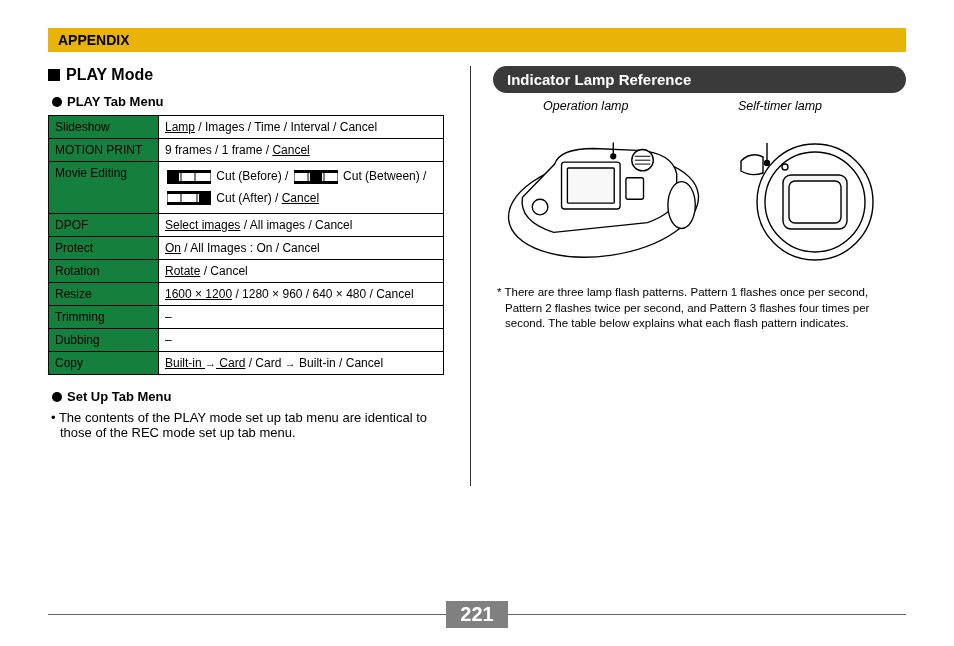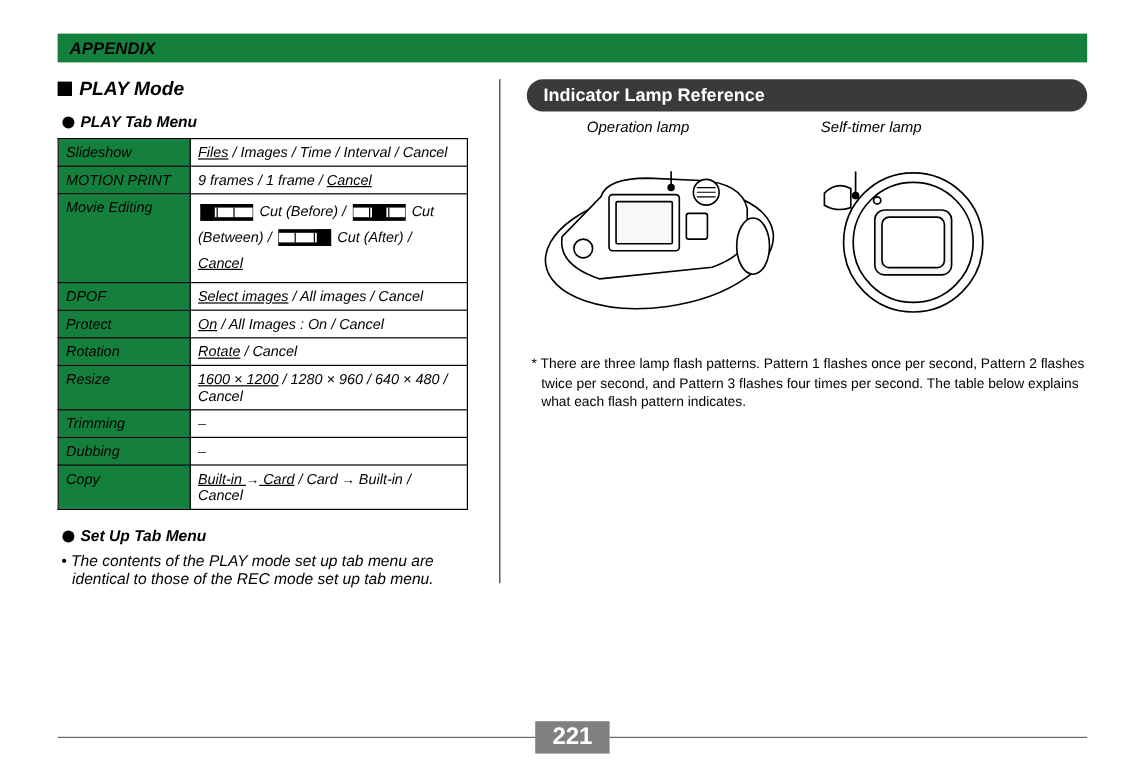--- a/index.html
+++ b/index.html
@@ -9,32 +9,31 @@
     width: 954px;
     height: 646px;
     position: relative;
     color: #000;
     font-size: 13px;
   }
   .page {
     padding: 28px 48px 0 48px;
   }
   .appendix-bar {
-    background: #15803d;
+    background: #eab308;
     padding: 4px 10px;
     font-weight: bold;
-    font-style: italic;
     font-size: 14px;
     margin-bottom: 14px;
   }
   .columns {
     display: flex;
     gap: 22px;
   }
-  .col-left { width: 342px; font-style: italic; }
+  .col-left { width: 396px; }
   .col-right { flex: 1; }
   .divider {
     width: 1px;
     background: #333;
     height: 420px;
     margin-left: 4px;
   }
   .h-play {
     font-size: 16px;
     font-weight: bold;
@@ -121,21 +120,21 @@
   .camera-front {
     position: absolute;
     left: 240px; top: 28px;
     width: 150px;
   }
   .footnote {
     font-size: 11.5px;
     line-height: 1.35;
     padding-left: 12px;
     text-indent: -8px;
-    margin-top: 18px;
+    margin-top: 6px;
   }
   .footer {
     position: absolute;
     bottom: 18px;
     left: 48px; right: 48px;
     display: flex;
     align-items: center;
   }
   .footer .line {
     flex: 1;
@@ -159,21 +158,21 @@
   <div class="columns">
 
     <div class="col-left">
       <div class="h-play">PLAY Mode</div>
       <div class="h-sub">PLAY Tab Menu</div>
 
       <table class="menu">
         <tbody>
             <tr>
           <td>Slideshow</td>
-          <td><span class="u">Files</span><span> / Images / Time / Interval / Cancel</span></td>
+          <td><span class="u">Lamp</span><span> / Images / Time / Interval / Cancel</span></td>
         </tr>
         <tr>
           <td>MOTION PRINT</td>
           <td><span>9 frames / 1 frame / </span><span class="u">Cancel</span></td>
         </tr>
         <tr>
           <td>Movie Editing</td>
           <td style="line-height:1.8;">
             <span class="film">
               <svg width="44" height="14">

